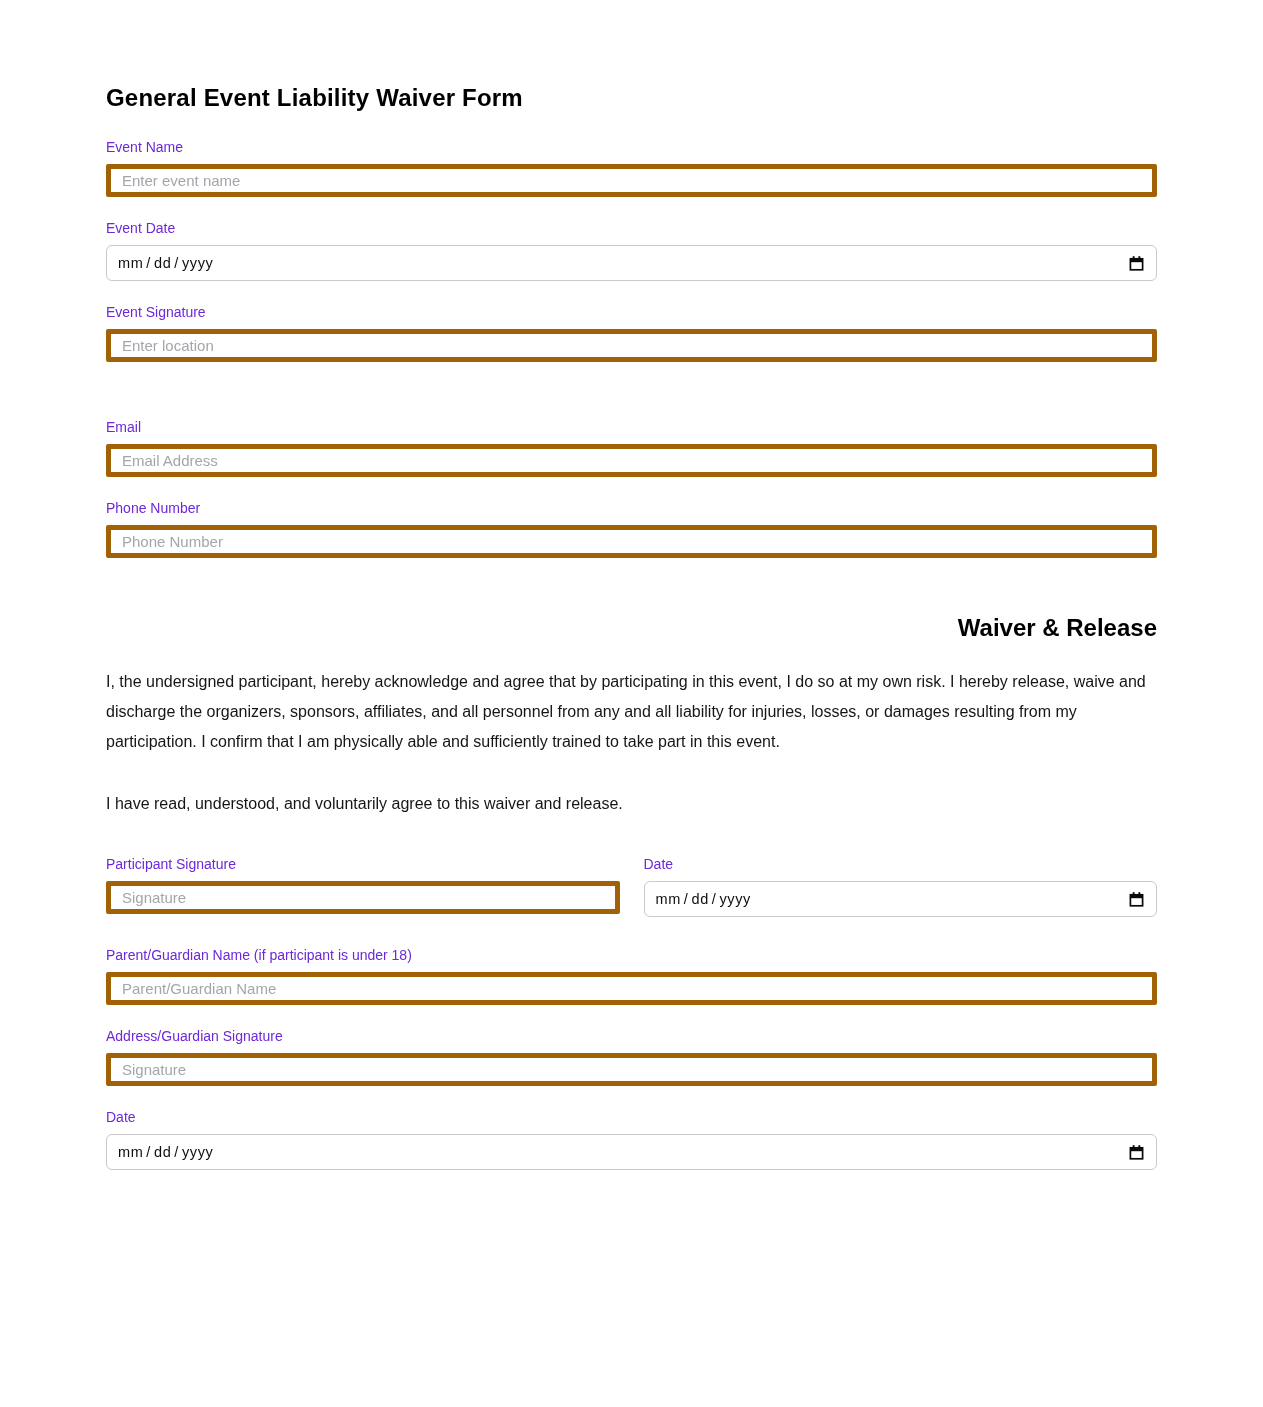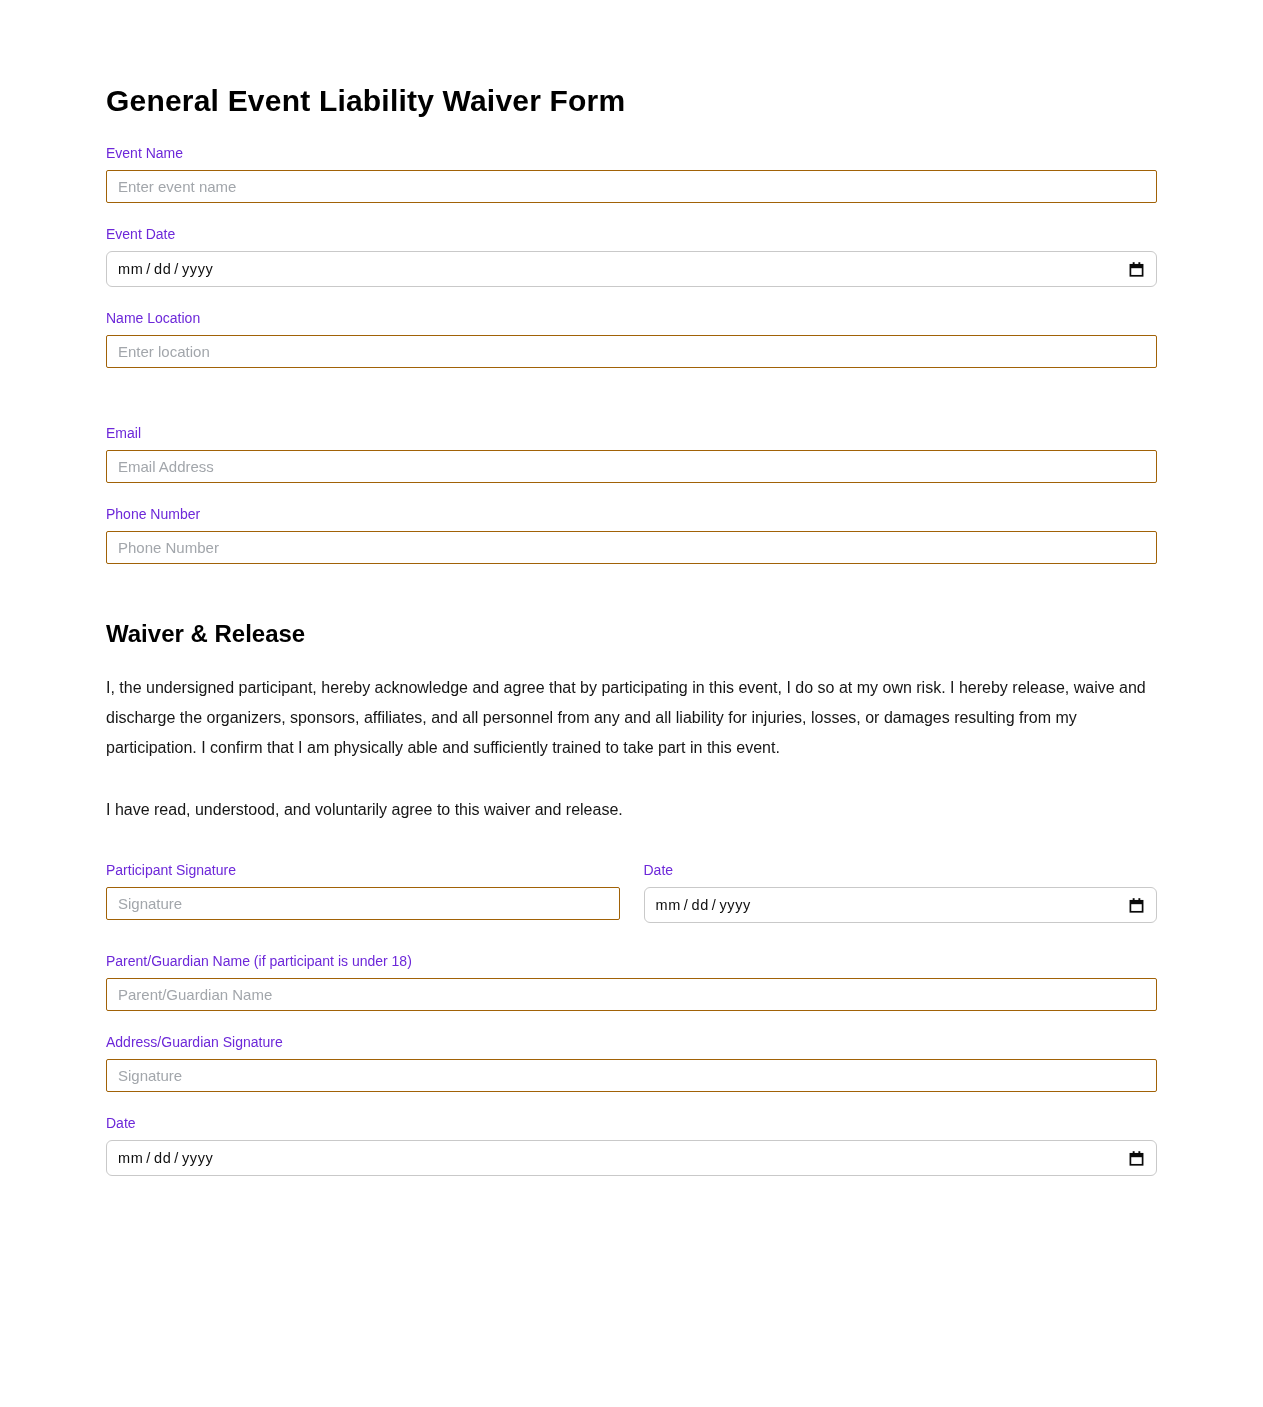--- a/index.html
+++ b/index.html
@@ -10,38 +10,38 @@
     font-family: "Liberation Sans", sans-serif;
     color: #111111;
   }
   .page {
     width: 1051px;
     margin-left: 106px;
     padding-top: 84px;
     padding-bottom: 140px;
   }
   h1.page-title {
-    font-size: 30px;
+    font-size: 24px;
     font-weight: 700;
     color: #000000;
     margin: 0 0 27px 0;
     letter-spacing: 0.2px;
   }
   .form-group { margin-bottom: 23px; }
   .form-label {
     display: block;
     font-size: 14px;
     color: #6d28d9;
     margin-bottom: 9px;
   }
   .text-input {
     display: block;
     width: 100%;
     height: 33px;
-    border: 1px solid #a16207;
+    border: 5px solid #a16207;
     border-radius: 2px;
     padding: 0 11px;
     font-family: "Liberation Sans", sans-serif;
     font-size: 15px;
     color: #111111;
     background: #ffffff;
     outline: none;
   }
   .text-input::placeholder { color: #a2a6ab; opacity: 1; }
   .date-input {
@@ -62,20 +62,21 @@
     letter-spacing: 0.6px;
   }
   .date-text .sep { margin: 0 3px; color: #0f0f0f; }
   .cal-icon { display: inline-flex; align-items: center; cursor: pointer; }
   .section-participant { margin-top: 57px; }
   h2.waiver-heading {
     font-size: 24px;
     font-weight: 700;
     color: #000000;
     margin: 56px 0 25px 0;
+    text-align: right;
   }
   p.waiver-body {
     font-size: 16px;
     line-height: 30px;
     color: #161616;
     margin: 0 0 35px 0;
   }
   p.waiver-ack {
     font-size: 16px;
     line-height: 24px;
@@ -112,21 +113,21 @@
             <rect x="2.4" y="3.8" width="12.2" height="11" fill="none" stroke="#0a0a0a" stroke-width="1.7"></rect>
             <rect x="2.4" y="3.8" width="12.2" height="3.4" fill="#0a0a0a"></rect>
             <rect x="4.7" y="1.2" width="1.9" height="2.8" fill="#0a0a0a"></rect>
             <rect x="10.4" y="1.2" width="1.9" height="2.8" fill="#0a0a0a"></rect>
           </svg>
         </span>
       </div>
     </div>
 
     <div class="form-group">
-      <label class="form-label">Name Location</label>
+      <label class="form-label">Event Signature</label>
       <input type="text" class="text-input" placeholder="Enter location" style="">
     </div>
   </section>
 
   <section class="section-participant">
 
     <div class="form-group">
       <label class="form-label">Email</label>
       <input type="text" class="text-input" placeholder="Email Address" style="">
     </div>

